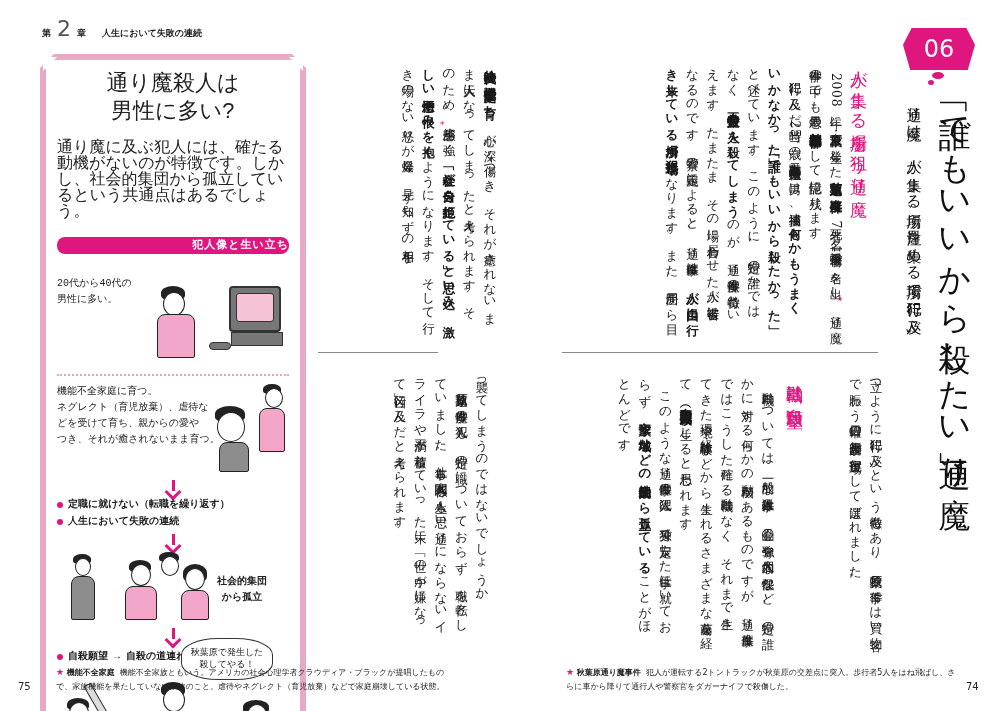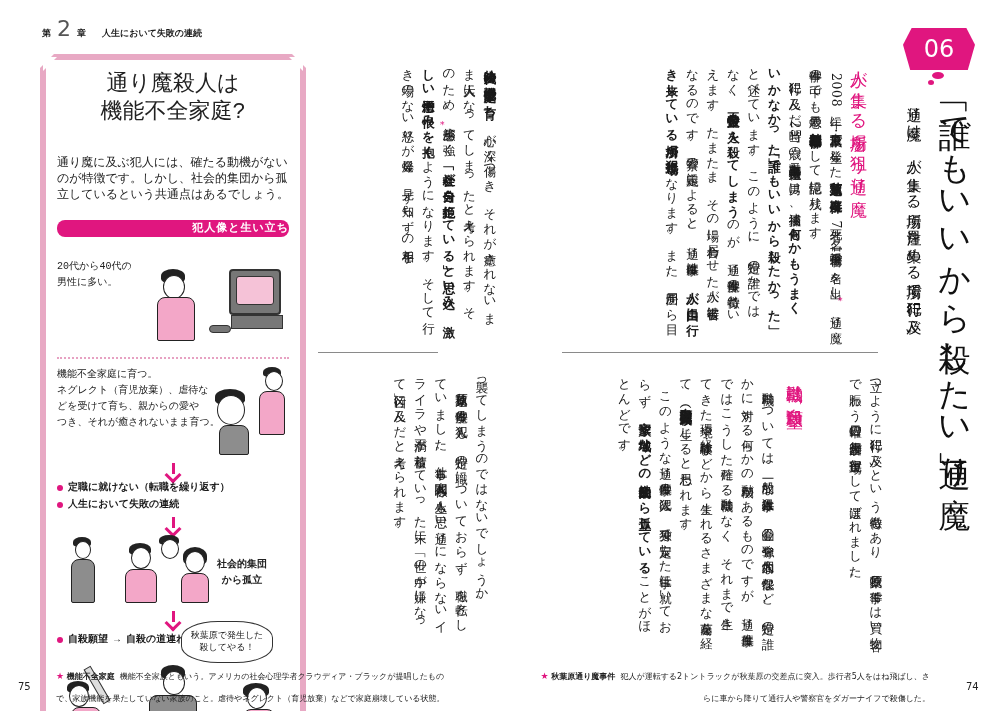--- a/index.html
+++ b/index.html
@@ -14,21 +14,21 @@
   .running-head .chap-title { font-size: 9px; font-weight: bold; margin-left: 10px; }
 
   
   .sidebar-box { position: absolute; left: 40px; top: 54px; width: 266px; height: 696px;
     border: 3px solid #e8a9c4; border-radius: 4px;
     clip-path: polygon(14px 0, calc(100% - 14px) 0, 100% 14px, 100% calc(100% - 14px), calc(100% - 14px) 100%, 14px 100%, 0 calc(100% - 14px), 0 14px);
     background: #fff; font-family: Liberation Mono, monospace; }
   .sidebar-box::before { content: ""; position: absolute; inset: 0; border: 3px solid #e8a9c4;
     clip-path: inherit; pointer-events: none; }
   .sb-title { text-align: center; font-size: 22px; line-height: 28px; margin-top: 14px; font-weight: normal; color: #222; }
-  .sb-intro { font-size: 12px; line-height: 16px; margin: 28px 14px 0 14px; color: #222; }
+  .sb-intro { font-size: 16px; line-height: 16px; margin: 13px 14px 0 14px; color: #222; }
   .sb-band { margin: 17px 14px 0 14px; height: 17px; background: #e0167f; border-radius: 8px; color: #fff;
     font-size: 11px; font-weight: bold; text-align: right; line-height: 17px; letter-spacing: 1px; }
   .sb-row { position: relative; margin: 0 14px; }
   .sb-text { font-size: 10px; line-height: 16px; color: #222; }
   .dotline { margin: 6px 14px 0 14px; border-top: 2px dotted #e7a1c2; }
   .arrow-down { width: 0; margin: 4px auto 0 auto; position: relative; height: 16px; }
   .arrow-down::before { content: ""; position: absolute; left: -1.5px; top: 0; width: 3px; height: 11px; background: #e0167f; }
   .arrow-down::after { content: ""; position: absolute; left: -6px; top: 6px; width: 9px; height: 9px;
     border-right: 3px solid #e0167f; border-bottom: 3px solid #e0167f; transform: rotate(45deg); }
   .bullet { font-size: 10px; font-weight: bold; line-height: 17px; display: flex; align-items: center; gap: 5px; }
@@ -61,38 +61,38 @@
     clip-path: polygon(12% 0, 88% 0, 100% 40%, 90% 100%, 10% 100%, 0 40%);
     font-family: "DejaVu Sans", "Liberation Sans", sans-serif; font-size: 24px; text-align: center; line-height: 42px; }
   .badge-bub1 { position: absolute; left: 932px; top: 72px; width: 12px; height: 7px; border-radius: 50%; background: #e0167f; }
   .badge-bub2 { position: absolute; left: 928px; top: 80px; width: 6px; height: 5px; border-radius: 50%; background: #e0167f; }
   .sec-title { position: absolute; left: 935px; top: 92px; writing-mode: vertical-rl; font-size: 32px; line-height: 40px;
     font-family: "DejaVu Sans", "Liberation Sans", sans-serif; color: #111; letter-spacing: 1px; }
   .sec-sub { position: absolute; left: 903px; top: 96px; writing-mode: vertical-rl; font-size: 15px; line-height: 22px;
     font-family: "DejaVu Sans", "Liberation Sans", sans-serif; color: #111; letter-spacing: 0.5px; }
 
   
-  .footnote { position: absolute; font-family: "DejaVu Sans", "Liberation Sans", sans-serif; font-size: 8px; line-height: 22px; color: #222; }
+  .footnote { position: absolute; font-family: "DejaVu Sans", "Liberation Sans", sans-serif; font-size: 8px; line-height: 14px; color: #222; }
   .footnote .fn-term { font-weight: bold; }
   .page-num { position: absolute; top: 681px; font-family: "DejaVu Sans", "Liberation Sans", sans-serif; font-size: 10px; color: #222; }
 </style>
 </head>
 <body>
 
 <div class="running-head">
   <span class="chap-pre">第</span>
   <span class="chap-num">2</span>
   <span class="chap-post">章</span>
   <span class="chap-title">人生において失敗の連続</span>
 </div>
 
 <div class="sidebar-box">
   <div class="sb-title">
     <div>通り魔殺人は</div>
-    <div>機能不全家庭?</div>
+    <div>男性に多い?</div>
   </div>
   <p class="sb-intro">通り魔に及ぶ犯人には、確たる動機がないのが特徴です。しかし、社会的集団から孤立しているという共通点はあるでしょう。</p>
   <div class="sb-band">犯人像と生い立ち</div>
 
   <div class="sb-row" style="height:92px; margin-top:22px;">
     <div class="sb-text">
       <div>20代から40代の</div>
       <div>男性に多い。</div>
     </div>
     <div class="illo" style="left:100px; top:8px; width:140px; height:80px;">
@@ -219,17 +219,17 @@
 
 <div class="vcol" style="left:820px; top:370px; height:262px; width:66px;">
   <p><span>立つように犯行に及ぶという特徴もあり、秋葉原の事件では買い物客で賑わう日曜日の歩行者天国が実行現場として選ばれました。</span></p>
 </div>
 <div class="vhead" style="left:784px; top:372px;">動機は「自殺願望」</div>
 <div class="vcol" style="left:556px; top:370px; height:262px; width:222px;">
   <p class="ind"><span>動機については、一般的な殺人事件は、金品の強奪や個人的な怨恨など、特定の誰かに対する何らかの動機があるものですが、通り魔事件ではこうした確たる動機はなく、それまで生きてきた環境や経験・体験などから生まれるさまざまな葛藤を経て、</span><b>自殺願望（拡大自殺）</b><span>が生じると思われます。</span></p>
   <p class="ind"><span>このような通り魔事件の犯人は、独身で安定した仕事に就いておらず、</span><b>家族や地域などの社会的集団から孤立している</b><span>ことがほとんどです。</span></p>
 </div>
 
-<div class="footnote" style="left:540px; top:665px; width:390px;text-align:right;">
+<div class="footnote" style="left:566px; top:665px; width:390px;">
   <span class="note-star">★</span>
   <span class="fn-term">秋葉原通り魔事件</span>&nbsp;&nbsp;<span>犯人が運転する2トントラックが秋葉原の交差点に突入。歩行者5人をはね飛ばし、さらに車から降りて通行人や警察官をダガーナイフで殺傷した。</span>
 </div>
 <div class="page-num" style="left:966px;">74</div>
 
 </body></html>

